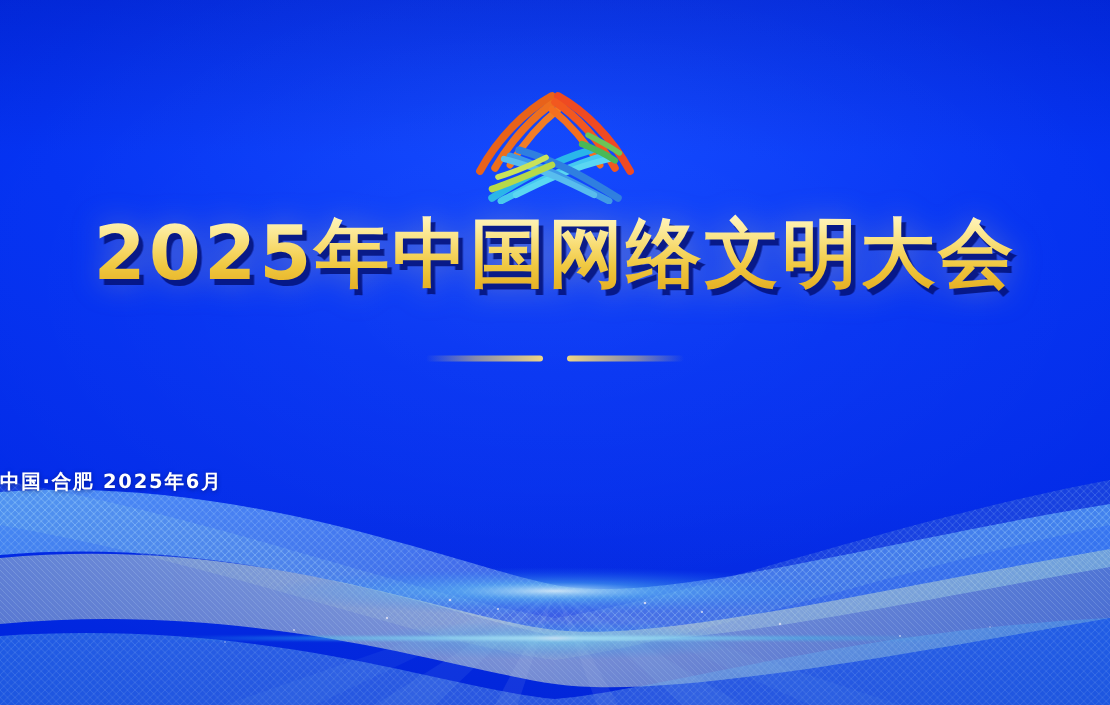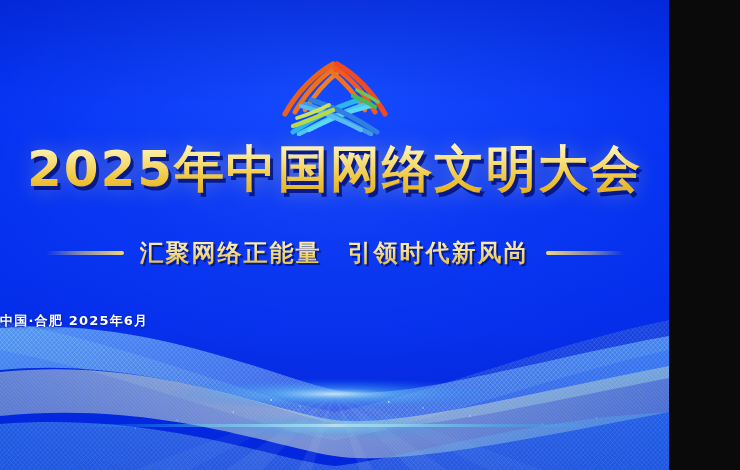--- a/index.html
+++ b/index.html
@@ -2,27 +2,26 @@
 <html><head>
 <meta charset="utf-8">
 <style>
   html, body {
     margin: 0;
     padding: 0;
     background: #0a0a0a;
   }
   #poster {
     position: relative;
-    width: 640px;
+    width: 740px;
     height: 470px;
     overflow: hidden;
     background: #0033f5;
     font-family: "Liberation Sans", "DejaVu Sans", sans-serif;
     user-select: none;
-    padding-left: 29px;
   }
 
   
   .bg-base {
     position: absolute;
     inset: 0;
     background:
       radial-gradient(ellipse 620px 300px at 50% 18%, #0b44ff 0%, #0130f2 55%, #0029e8 100%);
   }
   .bg-vignette {
@@ -301,19 +300,18 @@
       </g>
     </svg>
   </div>
 
   <div class="title-wrap">
     <div class="title">2025年中国网络文明大会</div>
   </div>
 
   <div class="subtitle-wrap">
     <span class="rule left"></span>
-    <span class="subtitle">汇聚网络正能量　引领时代新风尚</span>
     <span class="rule right"></span>
   </div>
 
   <div class="dateline">中国·合肥  2025年6月</div>
 
 </div>
 
 </body></html>

